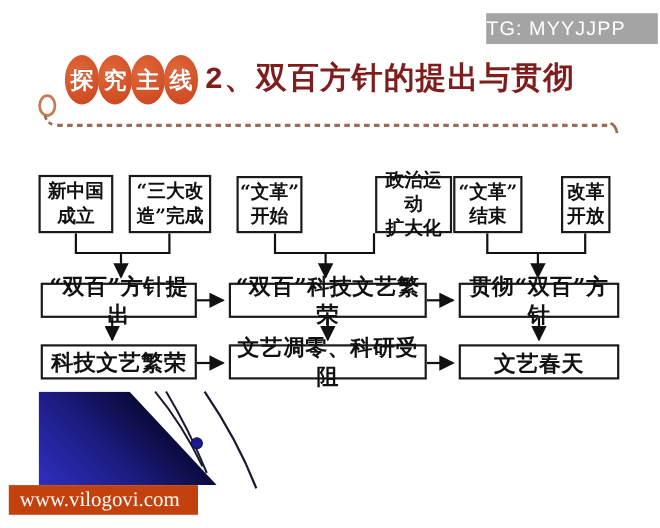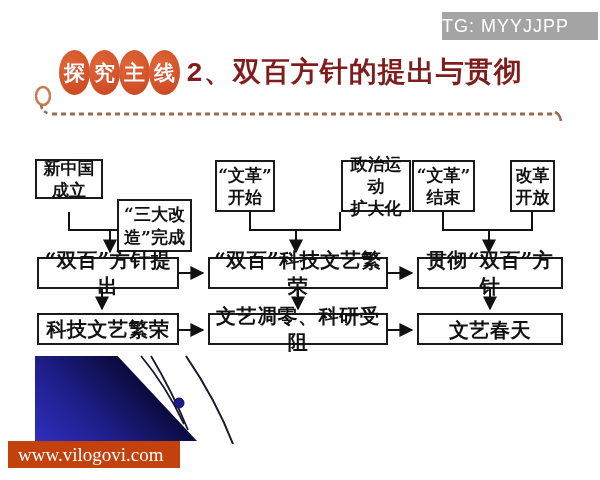--- a/index.html
+++ b/index.html
@@ -91,25 +91,25 @@
   </g>
 
   <g fill="none" stroke="#181830">
     <path d="M141,356 Q166,386 184,424" stroke-width="1.8"></path>
     <path d="M151,356 Q172,391 188,430" stroke-width="1.8"></path>
     <path d="M186,356 Q216,400 233,444" stroke-width="2"></path>
     <circle cx="179" cy="403" r="5" fill="#1b1b8c" stroke="#10104a" stroke-width="1"></circle>
   </g>
 </svg>
 
-<div class="fc-box row1" style="left:35px;top:159px;width:68px;height:40px;">
+<div class="fc-box row1" style="left:35px;top:159px;width:68px;height:53px;">
   <span class="box-label">新中国
 成立</span>
   </div>
-<div class="fc-box row1" style="left:117px;top:159px;width:75px;height:53px;margin-top:40px;">
+<div class="fc-box row1" style="left:117px;top:159px;width:75px;height:53px;">
   <span class="box-label">“三大改
 造”完成</span>
   </div>
 <div class="fc-box row1" style="left:215px;top:160px;width:60px;height:52px;">
   <span class="box-label">“文革”
 开始</span>
   </div>
 <div class="fc-box row1" style="left:300px;top:160px;width:70px;height:52px;margin-left:41px;">
   <span class="box-label">政治运动
 扩大化</span>

